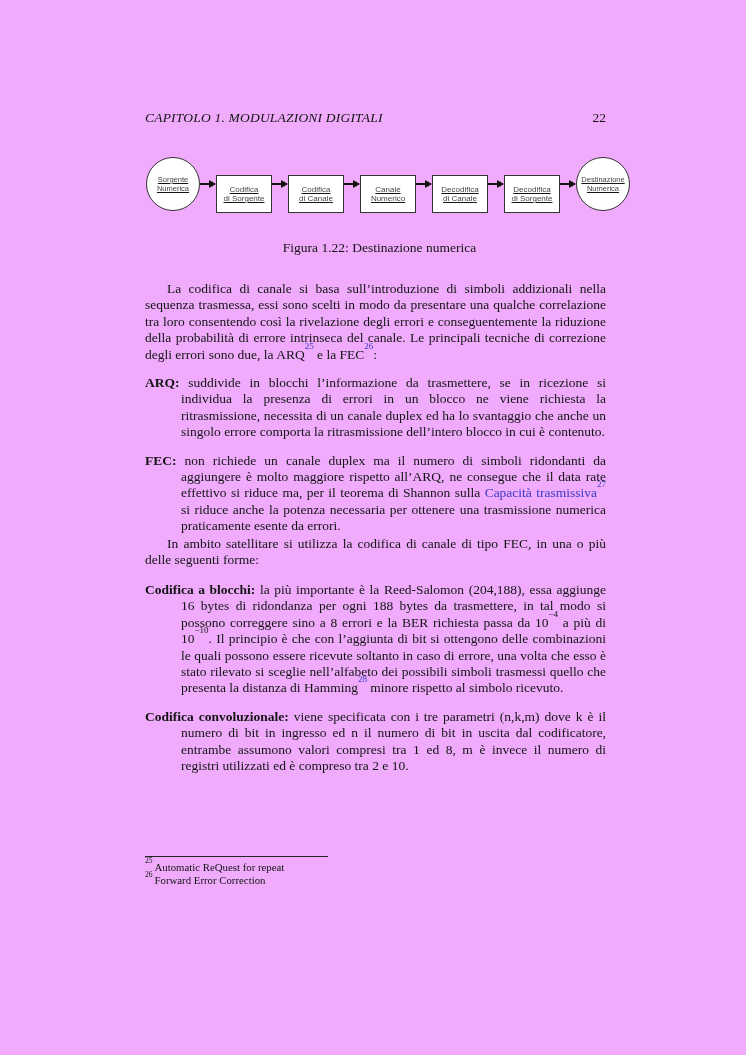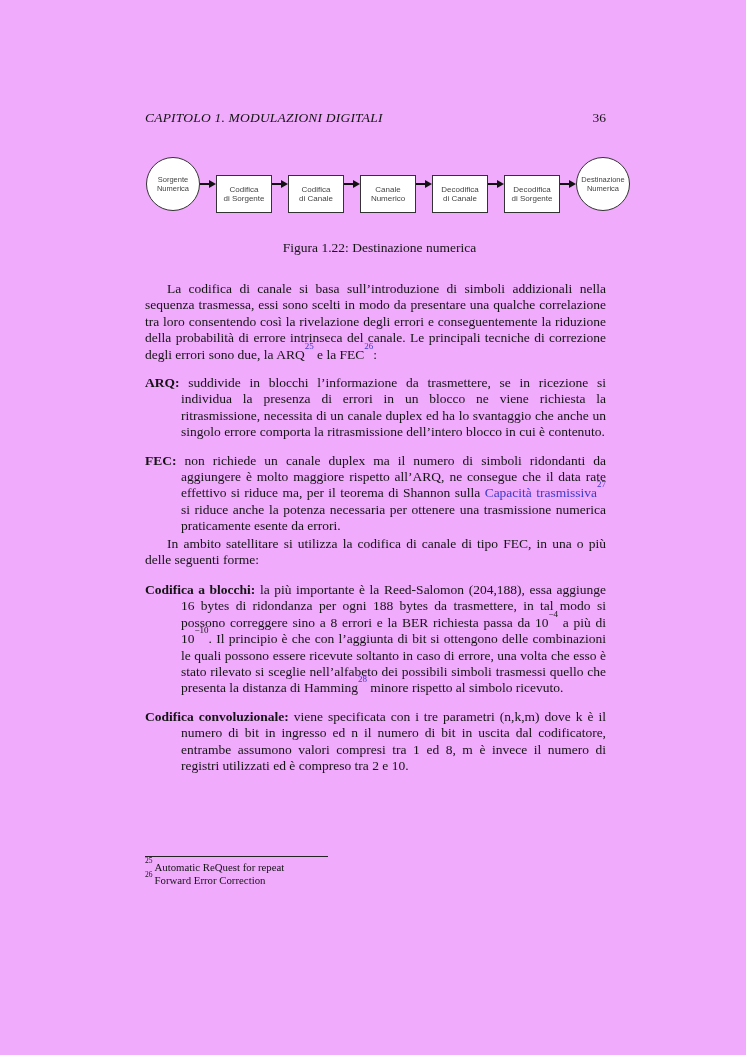--- a/index.html
+++ b/index.html
@@ -14,20 +14,21 @@
     position:absolute; left:145px; top:110px; width:461px;
     display:flex; justify-content:space-between; align-items:baseline;
     font-size:13.5px;
   }
   .runhead .chap { font-style:italic; letter-spacing:0.2px; }
   
   .diagram {
     position:absolute; left:146px; top:156px; width:460px; height:56px;
     display:flex; align-items:center;
     font-family:"Liberation Sans","DejaVu Sans",sans-serif;
+    text-decoration:underline;
   }
   .node {
     border:1px solid #333; display:flex; flex-direction:column;
     align-items:center; justify-content:center; text-align:center;
     background:#fff; flex-shrink:0; color:#444;
   }
   .node span { display:block; line-height:9px; }
   .node.circle {
     width:52px; height:52px; border-radius:50%; font-size:7.5px;
   }
@@ -65,21 +66,21 @@
     font-size:7.5px; line-height:0; position:relative; top:-3px; margin-right:2px;
   }
 </style>
 </head>
 <body>
 
 <div class="page">
 
   <div class="runhead">
     <span class="chap">CAPITOLO 1.  MODULAZIONI DIGITALI</span>
-    <span class="pnum">36</span>
+    <span class="pnum">22</span>
   </div>
 
   <div class="diagram">
     <div class="node circle">
       <span>Sorgente</span>
       <span>Numerica</span>
     </div>
     <svg class="arrow" width="16" height="10" viewBox="0 0 16 10">
         <line x1="0" y1="5" x2="10" y2="5" stroke="#111" stroke-width="2"></line>
         <polygon points="9,1 16,5 9,9" fill="#111"></polygon>

